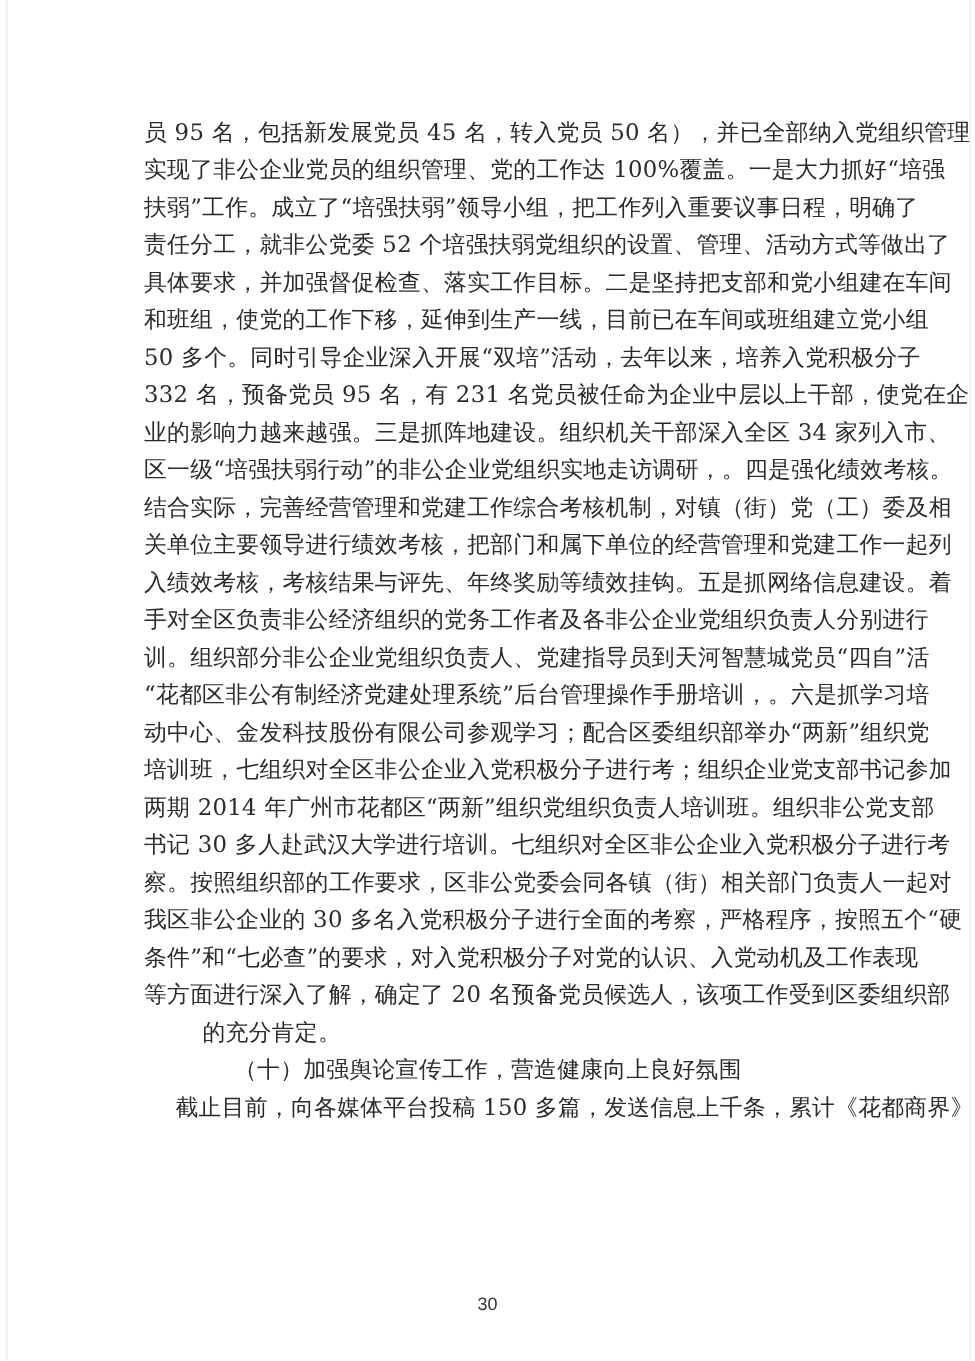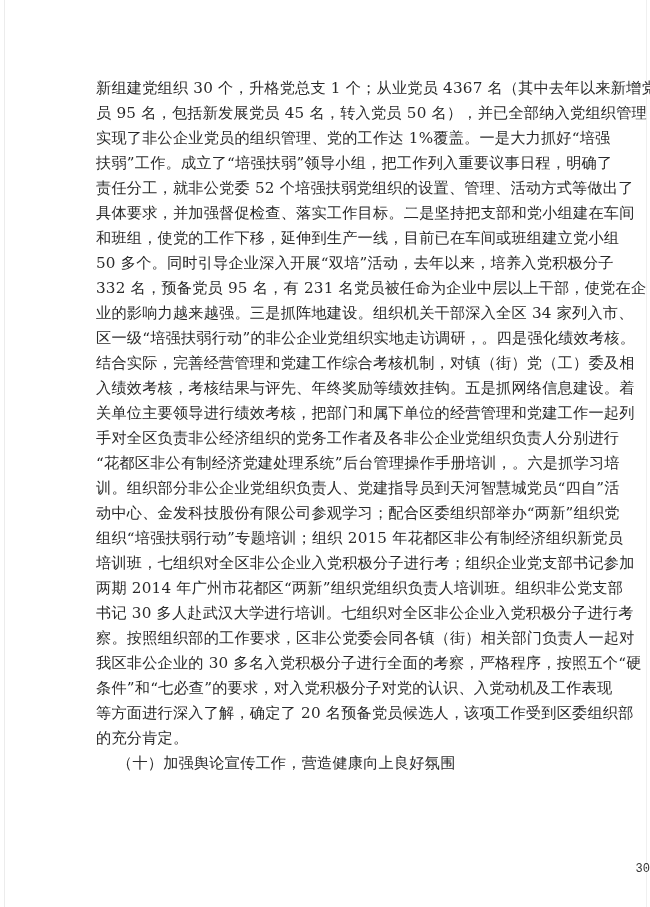--- a/index.html
+++ b/index.html
@@ -14,57 +14,56 @@
     position: absolute; left: 96px; top: 76px; width: 458px;
   }
   .line {
     height: 25px; line-height: 25px;
     font-size: 15.2px;
     white-space: nowrap;
     text-align: justify;
     text-align-last: justify;
     letter-spacing: 0.2px;
   }
-  .line.last { text-align-last: left; }
+  .line.last { text-align-last: left; margin-left: 39px; }
   .line.indent { padding-left: 21px; }
   .page-number {
-    position: absolute; left: 0; width: 650px; top: 862px; text-align: right;
-    font-size: 12px; font-family: Liberation Mono, monospace; color: #333;
+    position: absolute; left: 0; width: 650px; top: 862px; text-align: center;
+    font-size: 12px; font-family: Liberation Sans, sans-serif; color: #333;
   }
 </style>
 </head>
 <body>
 
 <div class="page-edge-left"></div>
 <div class="page-edge-right"></div>
 
 <div class="body-text">
-  <div class="line">新组建党组织 30 个，升格党总支 1 个；从业党员 4367 名（其中去年以来新增党</div>
   <div class="line">员 95 名，包括新发展党员 45 名，转入党员 50 名），并已全部纳入党组织管理，</div>
-  <div class="line">实现了非公企业党员的组织管理、党的工作达 1%覆盖。一是大力抓好“培强</div>
+  <div class="line">实现了非公企业党员的组织管理、党的工作达 100%覆盖。一是大力抓好“培强</div>
   <div class="line">扶弱”工作。成立了“培强扶弱”领导小组，把工作列入重要议事日程，明确了</div>
   <div class="line">责任分工，就非公党委 52 个培强扶弱党组织的设置、管理、活动方式等做出了</div>
   <div class="line">具体要求，并加强督促检查、落实工作目标。二是坚持把支部和党小组建在车间</div>
   <div class="line">和班组，使党的工作下移，延伸到生产一线，目前已在车间或班组建立党小组</div>
   <div class="line">50 多个。同时引导企业深入开展“双培”活动，去年以来，培养入党积极分子</div>
   <div class="line">332 名，预备党员 95 名，有 231 名党员被任命为企业中层以上干部，使党在企</div>
   <div class="line">业的影响力越来越强。三是抓阵地建设。组织机关干部深入全区 34 家列入市、</div>
   <div class="line">区一级“培强扶弱行动”的非公企业党组织实地走访调研，。四是强化绩效考核。</div>
   <div class="line">结合实际，完善经营管理和党建工作综合考核机制，对镇（街）党（工）委及相</div>
+  <div class="line">关单位主要领导进行绩效考核，把部门和属下单位的经营管理和党建工作一起列</div>
   <div class="line">入绩效考核，考核结果与评先、年终奖励等绩效挂钩。五是抓网络信息建设。着</div>
-  <div class="line">关单位主要领导进行绩效考核，把部门和属下单位的经营管理和党建工作一起列</div>
   <div class="line">手对全区负责非公经济组织的党务工作者及各非公企业党组织负责人分别进行</div>
+  <div class="line">训。组织部分非公企业党组织负责人、党建指导员到天河智慧城党员“四自”活</div>
   <div class="line">“花都区非公有制经济党建处理系统”后台管理操作手册培训，。六是抓学习培</div>
-  <div class="line">训。组织部分非公企业党组织负责人、党建指导员到天河智慧城党员“四自”活</div>
   <div class="line">动中心、金发科技股份有限公司参观学习；配合区委组织部举办“两新”组织党</div>
-  <div class="line">组织“培强扶弱行动”专题培训；组织 2015 年花都区非公有制经济组织新党员</div>
   <div class="line">培训班，七组织对全区非公企业入党积极分子进行考；组织企业党支部书记参加</div>
   <div class="line">两期 2014 年广州市花都区“两新”组织党组织负责人培训班。组织非公党支部</div>
   <div class="line">书记 30 多人赴武汉大学进行培训。七组织对全区非公企业入党积极分子进行考</div>
   <div class="line">察。按照组织部的工作要求，区非公党委会同各镇（街）相关部门负责人一起对</div>
   <div class="line">我区非公企业的 30 多名入党积极分子进行全面的考察，严格程序，按照五个“硬</div>
   <div class="line">条件”和“七必查”的要求，对入党积极分子对党的认识、入党动机及工作表现</div>
   <div class="line">等方面进行深入了解，确定了 20 名预备党员候选人，该项工作受到区委组织部</div>
   <div class="line last">的充分肯定。</div>
   <div class="line last indent">（十）加强舆论宣传工作，营造健康向上良好氛围</div>
+  <div class="line indent">截止目前，向各媒体平台投稿 150 多篇，发送信息上千条，累计《花都商界》</div>
 </div>
 
 <div class="page-number">30</div>
 
 </body></html>

